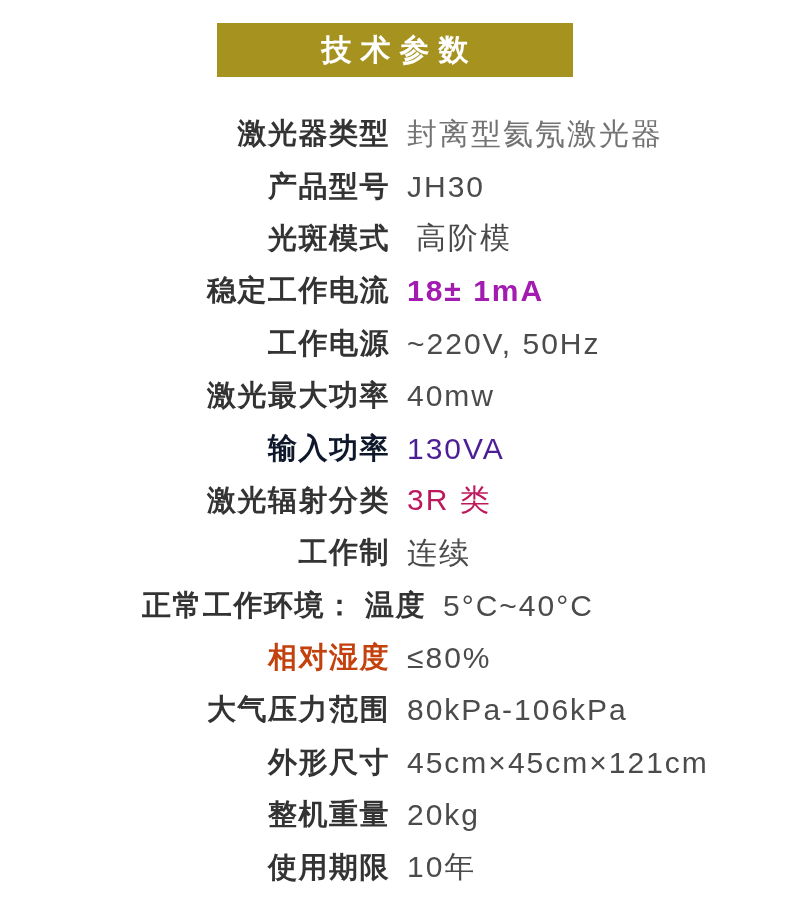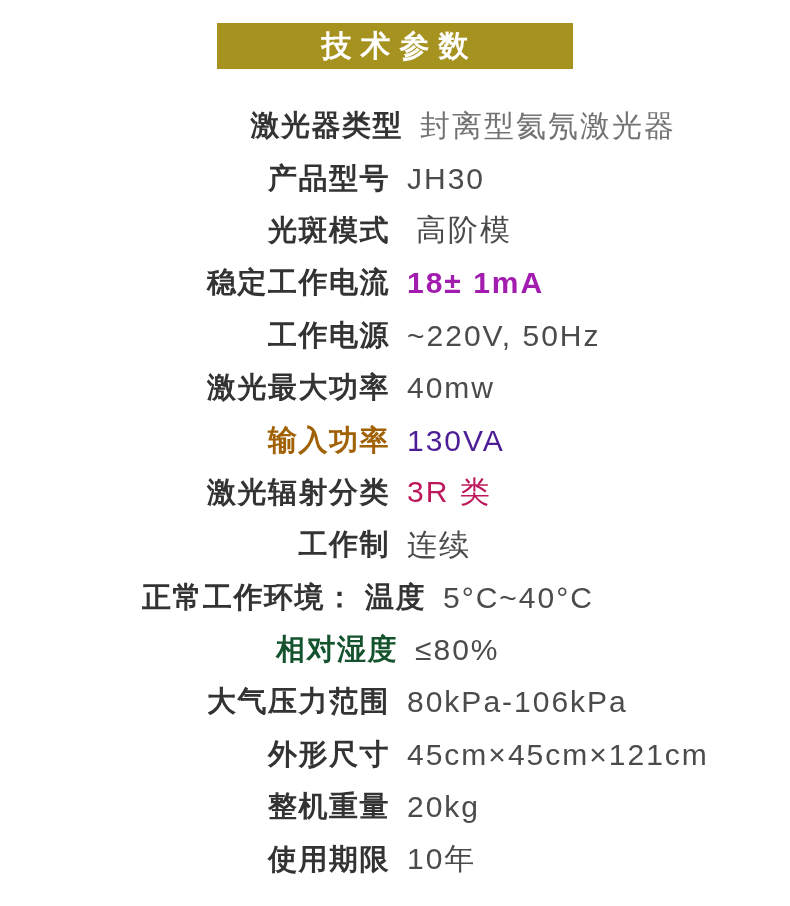--- a/index.html
+++ b/index.html
@@ -10,21 +10,21 @@
   }
   .page {
     position: relative;
     width: 790px;
     height: 906px;
     background: #ffffff;
     overflow: hidden;
   }
   .banner {
     width: 356px;
-    height: 46px;
+    height: 54px;
     margin: 23px auto 0 auto;
     background: #a6921f;
     display: flex;
     align-items: center;
     justify-content: center;
   }
   .banner .banner-text {
     color: #ffffff;
     font-size: 30px;
     font-weight: bold;
@@ -63,21 +63,21 @@
 <body>
 
 <div class="page">
 
   <div class="banner" style="background: rgb(166, 146, 31);">
     <span class="banner-text" style="color: rgb(255, 255, 255);">技术参数</span>
   </div>
 
   <div class="spec-table" id="spec-table">
   <div class="spec-row">
-    <div class="spec-label" style="color: rgb(51, 51, 51); margin-left: 13px;">激光器类型</div>
+    <div class="spec-label" style="color: rgb(51, 51, 51);">激光器类型</div>
     <div class="spec-value" style="color: #737373;">封离型氦氖激光器</div>
   </div>
 
   <div class="spec-row">
     <div class="spec-label" style="color: rgb(51, 51, 51);">产品型号</div>
     <div class="spec-value" style="color: rgb(75, 75, 75);">JH30</div>
   </div>
 
   <div class="spec-row">
     <div class="spec-label" style="color: rgb(51, 51, 51);">光斑模式</div>
@@ -93,41 +93,41 @@
     <div class="spec-label" style="color: rgb(51, 51, 51);">工作电源</div>
     <div class="spec-value" style="color: rgb(75, 75, 75);">~220V, 50Hz</div>
   </div>
 
   <div class="spec-row">
     <div class="spec-label" style="color: rgb(51, 51, 51);">激光最大功率</div>
     <div class="spec-value" style="color: rgb(75, 75, 75);">40mw</div>
   </div>
 
   <div class="spec-row">
-    <div class="spec-label" style="color: #a16207; text-align: right;">输入功率</div>
+    <div class="spec-label" style="color: #0f172a; text-align: right;">输入功率</div>
     <div class="spec-value" style="color: #4c1d95;">130VA</div>
   </div>
 
   <div class="spec-row">
     <div class="spec-label" style="color: rgb(51, 51, 51);">激光辐射分类</div>
     <div class="spec-value" style="color: #be185d;">3R 类</div>
   </div>
 
   <div class="spec-row">
     <div class="spec-label" style="color: rgb(51, 51, 51);">工作制</div>
     <div class="spec-value" style="color: rgb(75, 75, 75);">连续</div>
   </div>
 
   <div class="spec-row">
     <div class="spec-label" style="color: rgb(51, 51, 51); padding-left: 36px;">正常工作环境： 温度</div>
     <div class="spec-value" style="color: rgb(75, 75, 75);">5°C~40°C</div>
   </div>
 
   <div class="spec-row">
-    <div class="spec-label" style="color: #14532d; padding-left: 8px;">相对湿度</div>
+    <div class="spec-label" style="color: #c2410c;">相对湿度</div>
     <div class="spec-value" style="color: rgb(75, 75, 75);">≤80%</div>
   </div>
 
   <div class="spec-row">
     <div class="spec-label" style="color: rgb(51, 51, 51);">大气压力范围</div>
     <div class="spec-value" style="color: rgb(75, 75, 75);">80kPa-106kPa</div>
   </div>
 
   <div class="spec-row">
     <div class="spec-label" style="color: rgb(51, 51, 51);">外形尺寸</div>

